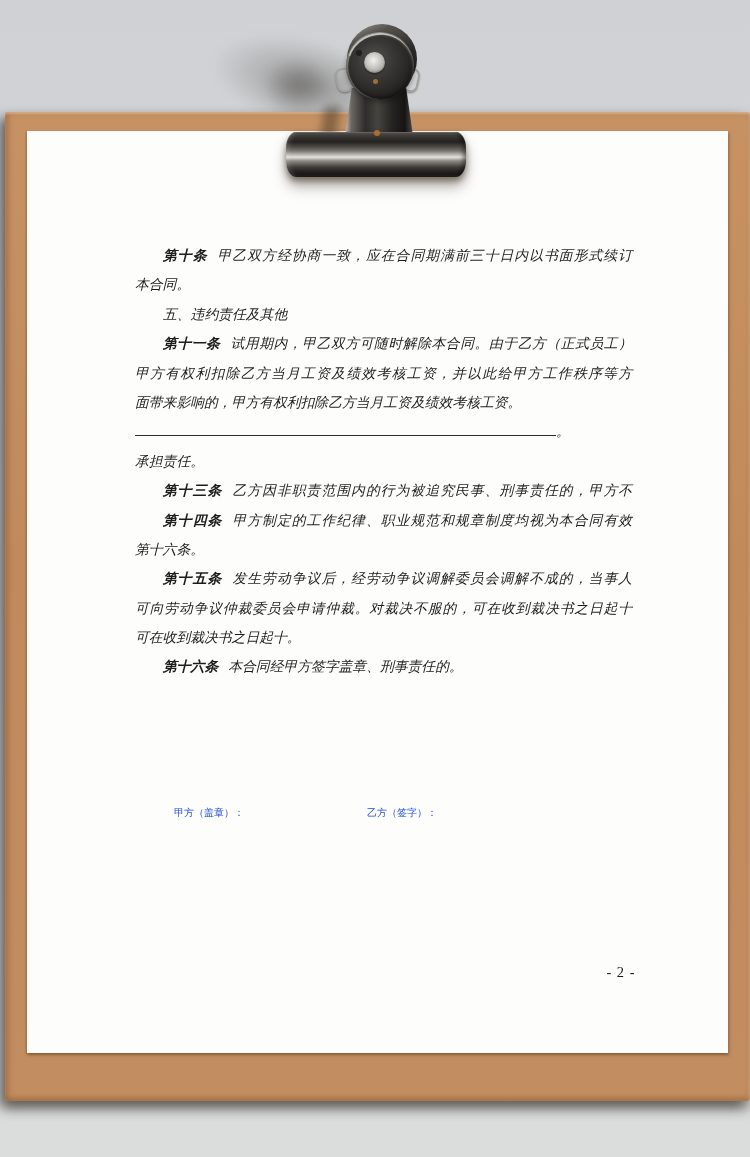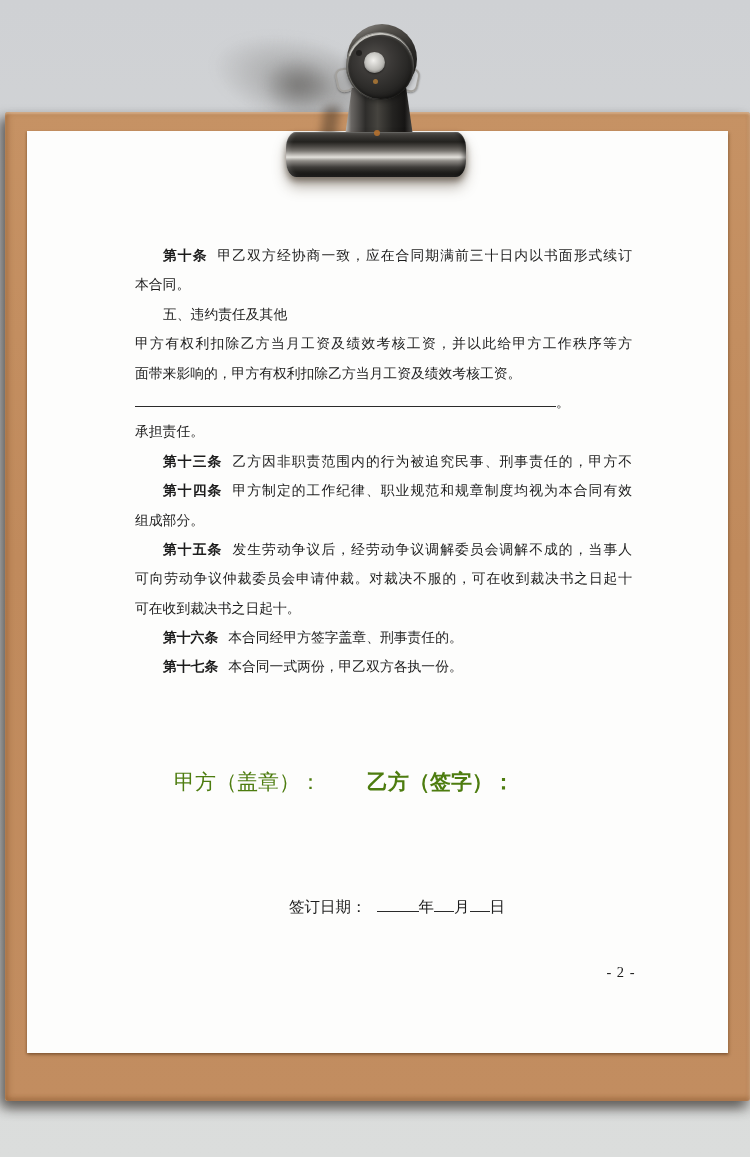--- a/index.html
+++ b/index.html
@@ -14,33 +14,33 @@
                     inset 0 2px 2px rgba(255,235,210,.35),
                     inset 3px 0 6px rgba(120,70,30,.35),
                     inset -2px 0 3px rgba(255,235,210,.18),
                     inset 0 -3px 5px rgba(120,70,30,.3);}
   
   .paper{position:absolute;left:27px;top:131px;width:701px;height:922px;
          background:#fdfdfc;
          box-shadow:1px 2px 3px rgba(90,55,25,.45),-1px 1px 2px rgba(90,55,25,.3);}
   
   .doc{position:absolute;left:108px;top:110px;width:497px;
-       font-size:13.8px;line-height:29.4px;color:#1c1c1c;}
+       font-size:13.8px;line-height:29.4px;color:#1c1c1c;font-style:italic;}
   .line{height:29.4px;overflow:visible;text-align:justify;text-align-last:left;
         white-space:nowrap;}
   .line.fill{text-align-last:justify;white-space:normal;}
   .line.indent{text-indent:28px;}
   .line b{font-weight:bold;margin-right:10px;}
   .blank{display:inline-block;height:.95em;border-bottom:1.4px solid #2a2a2a;}
   .blank.w1{width:228px;margin-left:3px;}
   .blank.w2{width:421px;}
   
-  .sig{position:absolute;top:637px;font-size:21px;color:#4d7c0f;}
+  .sig{position:absolute;top:675px;font-size:10px;color:#1d4ed8;}
   .sig.a{left:147px;}
-  .sig.b{left:340px;font-weight:bold;}
+  .sig.b{left:340px;}
   .date-row{position:absolute;left:262px;top:764px;font-size:15.5px;color:#1c1c1c;}
   .dblank{display:inline-block;height:1em;border-bottom:1.4px solid #2a2a2a;vertical-align:baseline;}
   .dblank.dy{width:42px;margin-left:10px;}
   .dblank.dm{width:20px;}
   .dblank.dd{width:20px;}
   .pagenum{position:absolute;left:564px;top:833px;width:60px;text-align:center;
            font-family:"Liberation Serif",serif;font-size:14.5px;color:#1c1c1c;letter-spacing:1px;}
   
   .wall-shadow{position:absolute;left:212px;top:36px;width:158px;height:88px;border-radius:50%;
          background:radial-gradient(ellipse at 62% 50%,rgba(105,103,100,.55),rgba(105,103,100,0) 72%);
@@ -91,38 +91,37 @@
   <div class="wall-shadow2"></div>
 
   <div class="board"></div>
 
   <div class="paper">
 
     <div class="doc">
       <div class="line indent fill"><b>第十条</b><span>甲乙双方经协商一致，应在合同期满前三十日内以书面形式续订</span></div>
       <div class="line"><span>本合同。</span></div>
       <div class="line indent"><span>五、违约责任及其他</span></div>
+      <div class="line indent fill"><b>第十一条</b><span>试用期内，甲乙双方可随时解除本合同。由于乙方（正式员工）</span></div>
       <div class="line fill"><span>甲方有权利扣除乙方当月工资及绩效考核工资，并以此给甲方工作秩序等方</span></div>
       <div class="line"><span>面带来影响的，甲方有权利扣除乙方当月工资及绩效考核工资。</span></div>
       <div class="line"><span class="blank w2"></span><span>。</span></div>
       <div class="line"><span>承担责任。</span></div>
       <div class="line indent fill"><b>第十三条</b><span>乙方因非职责范围内的行为被追究民事、刑事责任的，甲方不</span></div>
       <div class="line indent fill"><b>第十四条</b><span>甲方制定的工作纪律、职业规范和规章制度均视为本合同有效</span></div>
-      <div class="line"><span>组成部分。</span></div>
+      <div class="line"><span>第十六条。</span></div>
       <div class="line indent fill"><b>第十五条</b><span>发生劳动争议后，经劳动争议调解委员会调解不成的，当事人</span></div>
       <div class="line fill"><span>可向劳动争议仲裁委员会申请仲裁。对裁决不服的，可在收到裁决书之日起十</span></div>
       <div class="line"><span>可在收到裁决书之日起十。</span></div>
       <div class="line indent"><b>第十六条</b><span>本合同经甲方签字盖章、刑事责任的。</span></div>
-      <div class="line indent"><b>第十七条</b><span>本合同一式两份，甲乙双方各执一份。</span></div>
     </div>
 
     <div class="sig a">甲方（盖章）：</div>
     <div class="sig b">乙方（签字）：</div>
 
-    <div class="date-row"><span>签订日期：</span><span class="dblank dy"></span><span>年</span><span class="dblank dm"></span><span>月</span><span class="dblank dd"></span><span>日</span></div>
 
     <div class="pagenum">- 2 -</div>
   </div>
 
   <div class="hook l"></div>
   <div class="hook r"></div>
   <div class="back-ring"></div>
   <div class="neck-shadow"></div>
   <div class="neck"></div>
   <div class="knob">

